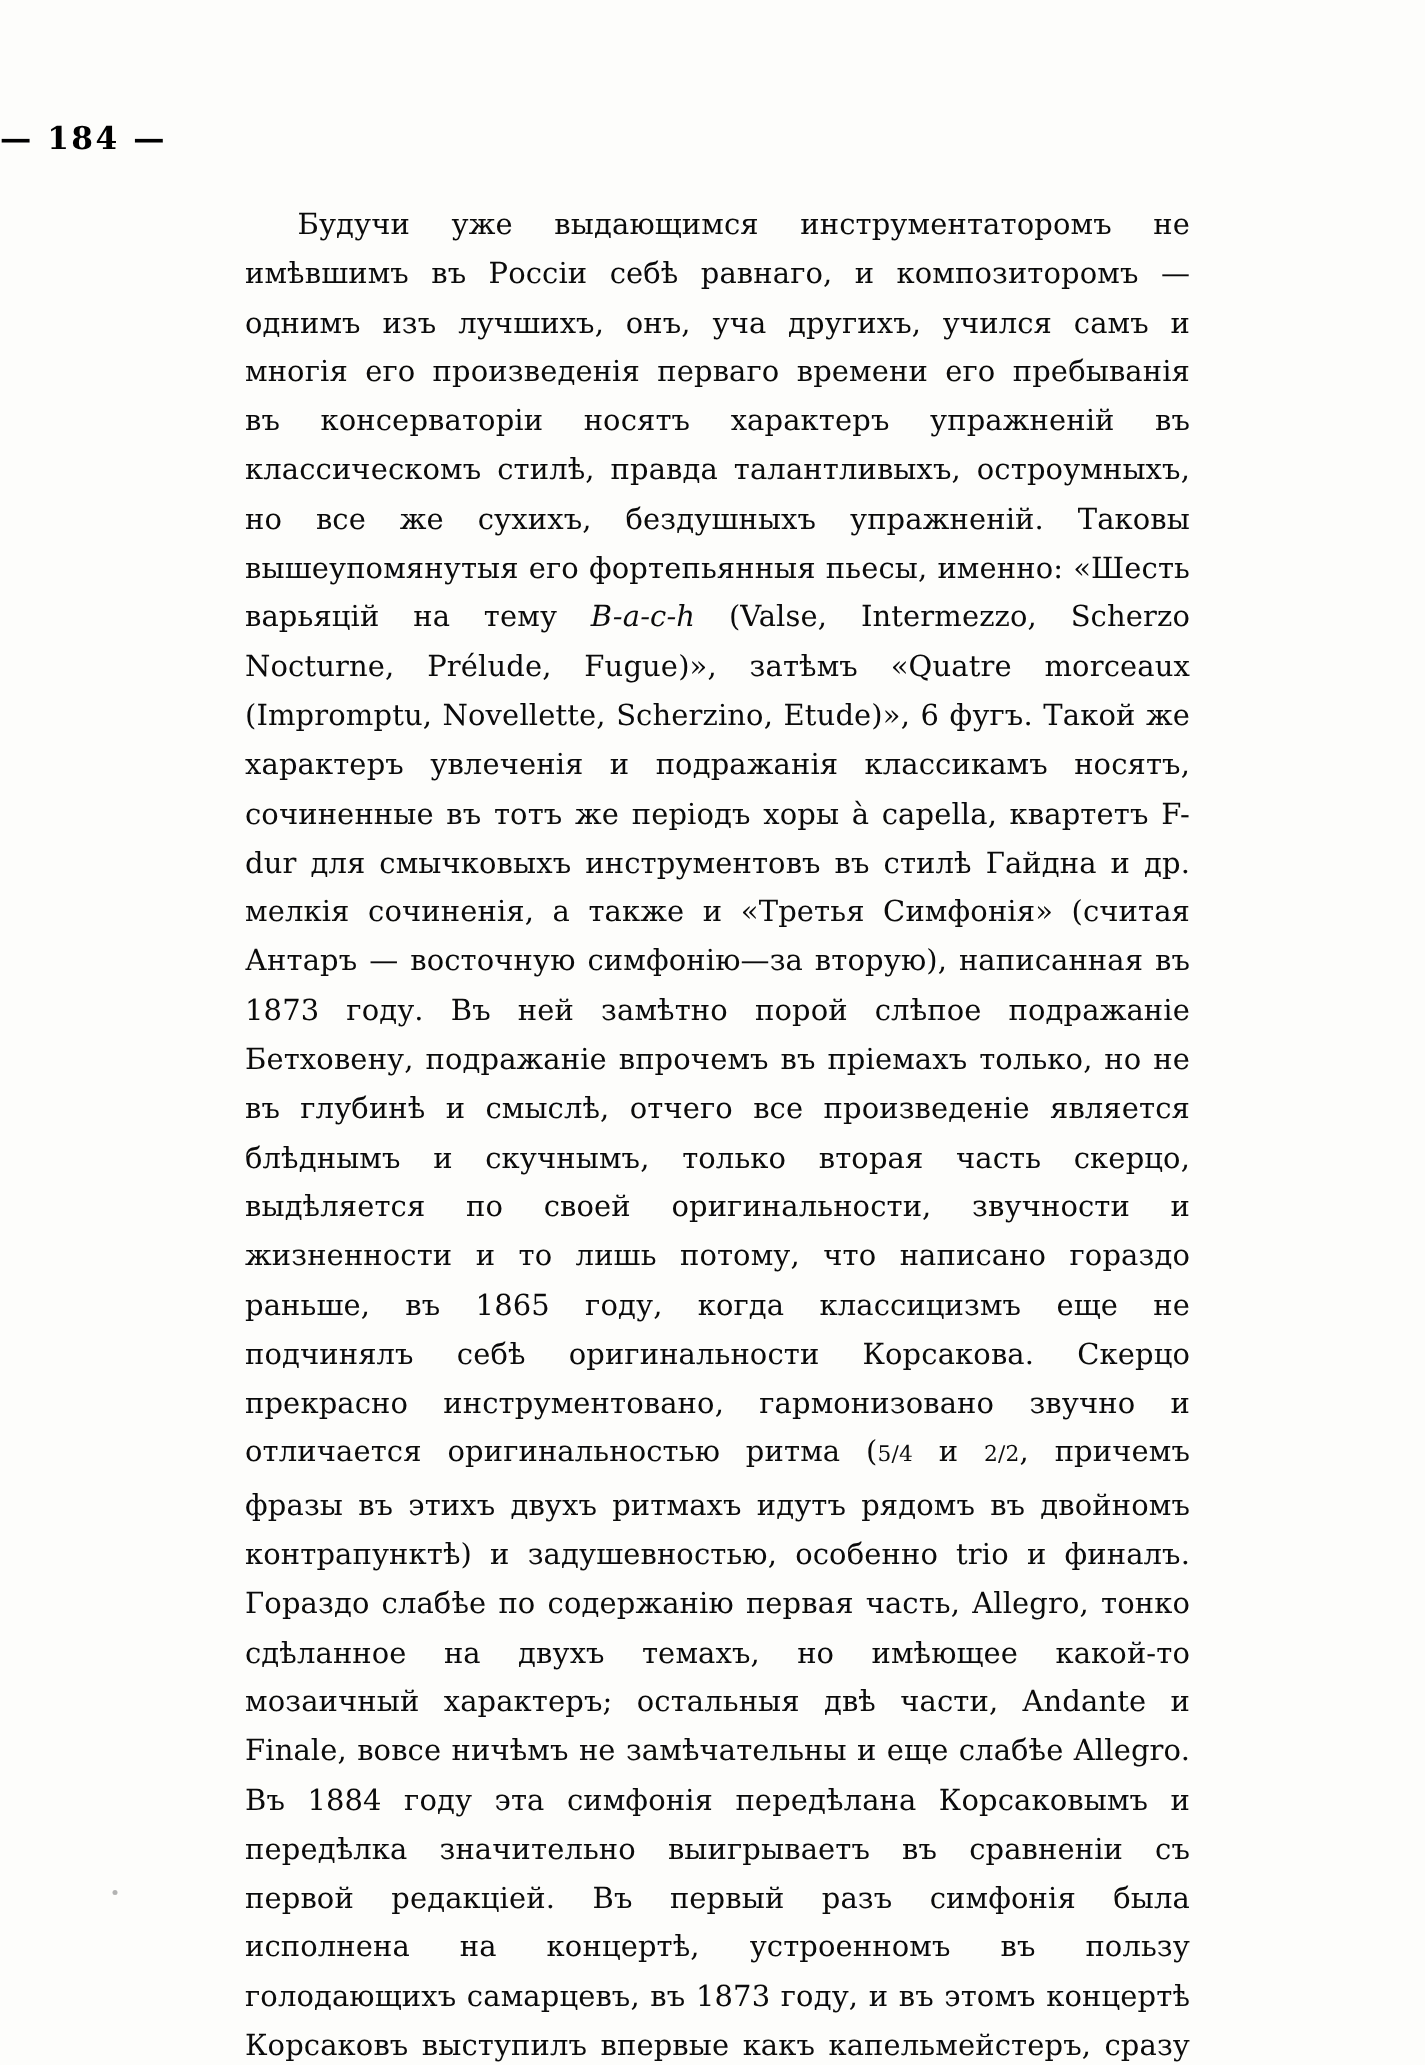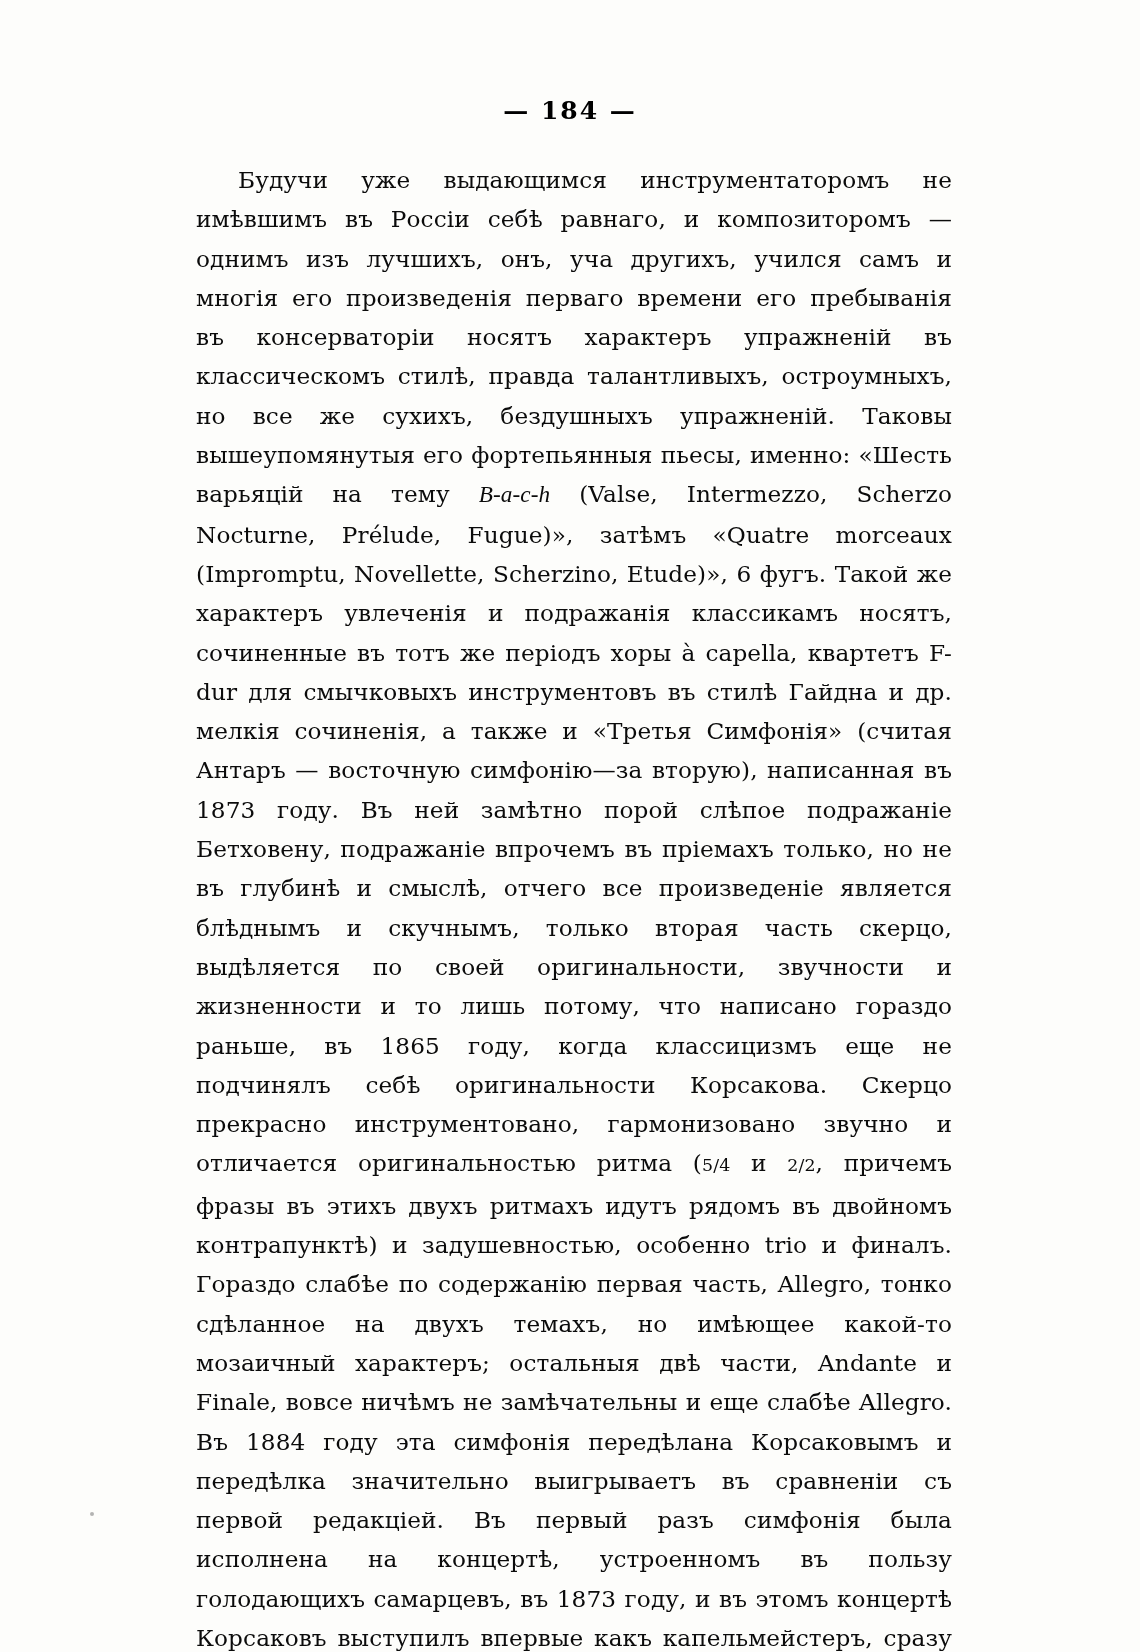--- a/index.html
+++ b/index.html
@@ -21,21 +21,21 @@
     top: 0;
     width: 1140px;
     height: 1652px;
     background: #fdfdfb;
   }
   .page-number {
     position: absolute;
     top: 96px;
     left: 0;
     width: 1140px;
-    text-align: center;
+    text-align: left;
     font-family: "DejaVu Serif", serif;
     font-size: 25px;
     font-weight: bold;
     letter-spacing: 2px;
   }
   .body-text {
     position: absolute;
     left: 196px;
     top: 160px;
     width: 756px;
@@ -48,21 +48,20 @@
     letter-spacing: 0.1px;
     word-spacing: 0.5px;
     color: #0b0b0b;
   }
   .body-text p {
     margin: 0;
     text-indent: 42px;
   }
   .ital {
     font-style: italic;
-    font-family: Liberation Serif, serif;
   }
   .frac {
     font-size: 0.75em;
   }
   .dot-artifact {
     position: absolute;
     left: 90px;
     top: 1512px;
     width: 4px;
     height: 4px;

